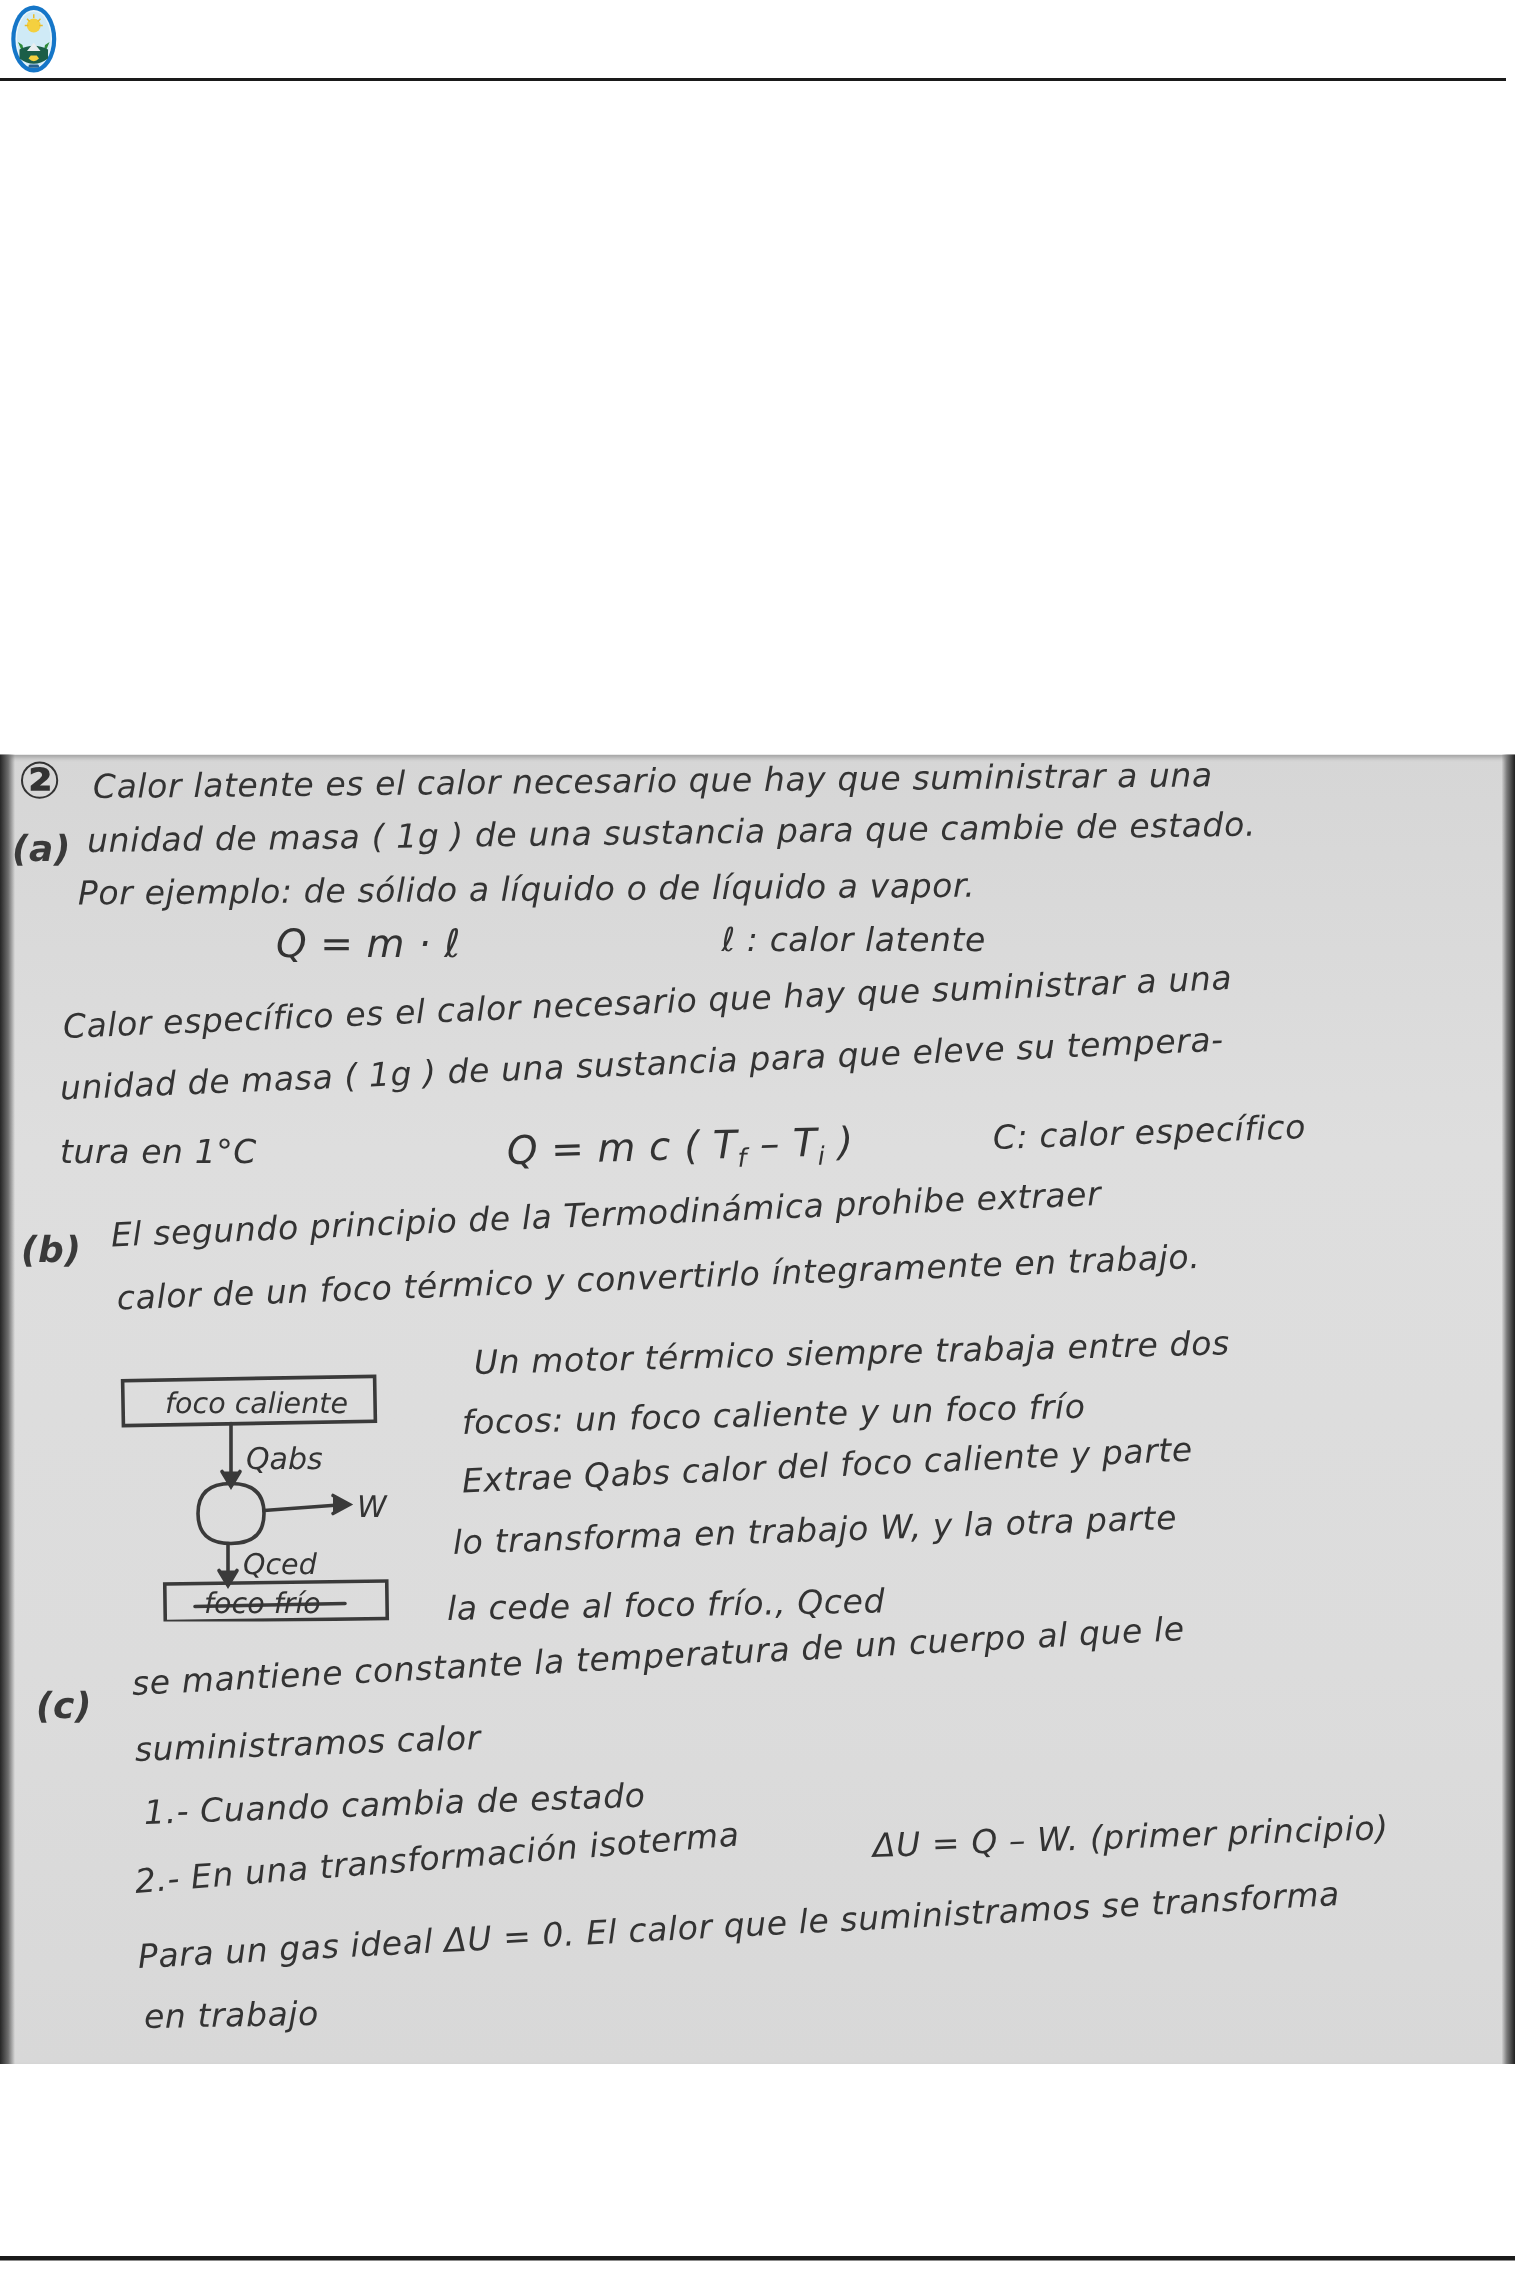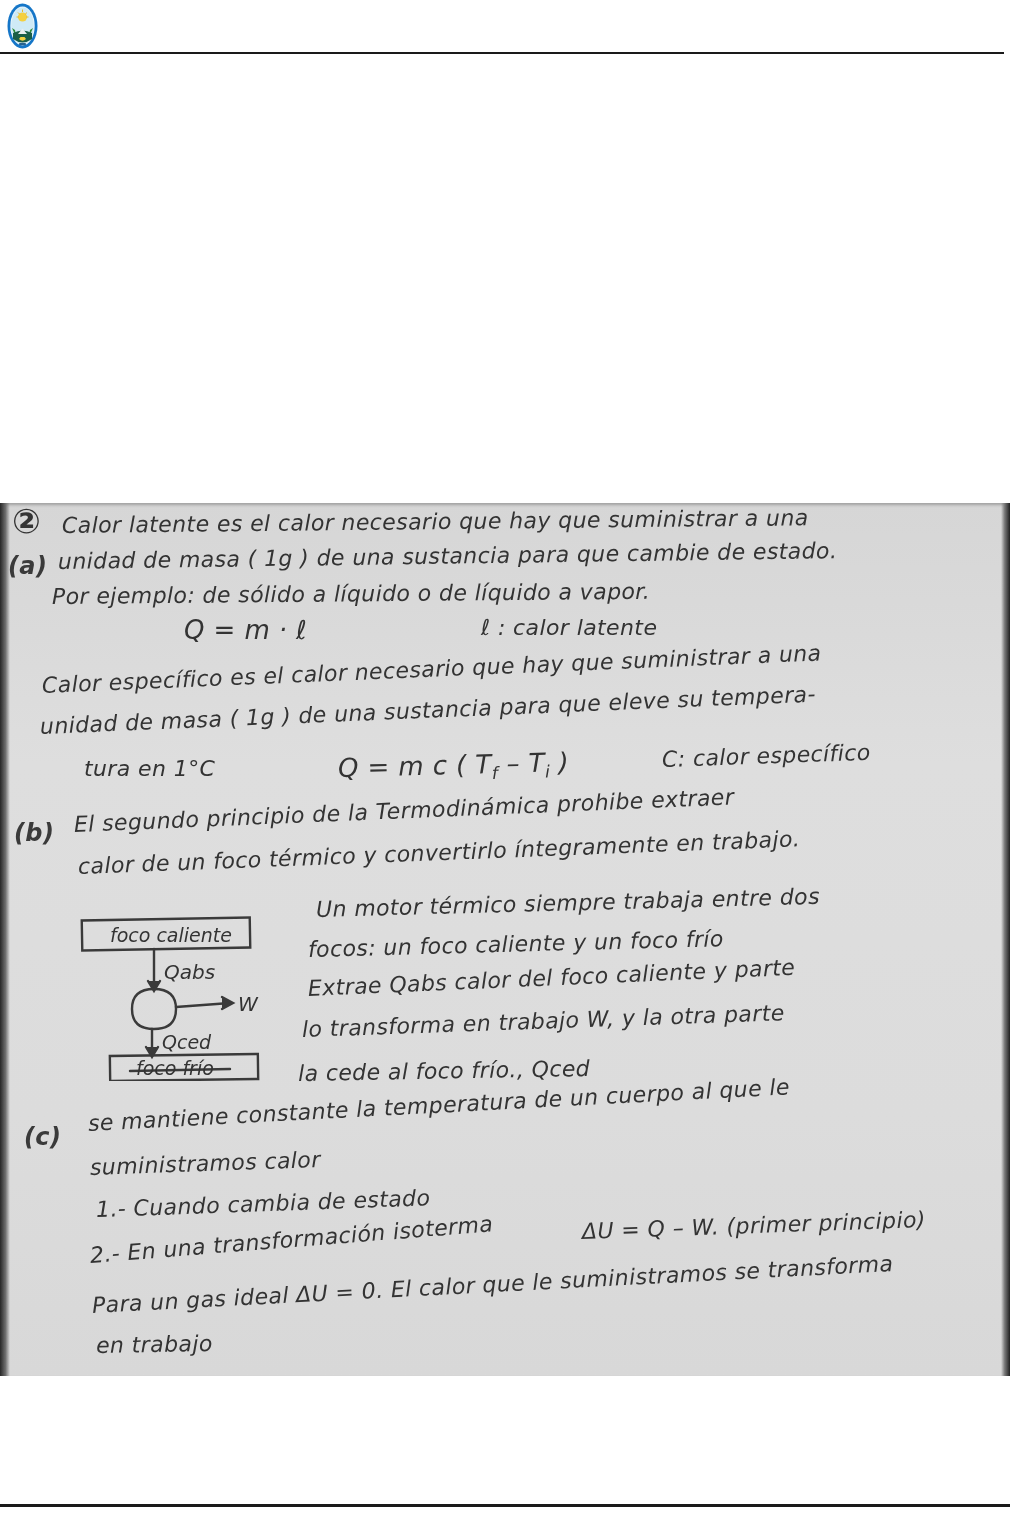--- a/index.html
+++ b/index.html
@@ -86,21 +86,21 @@
 
     <div class="hw" style="left:62px;top:10px;transform:rotate(-0.6deg);">Calor latente es el calor necesario que hay que suministrar a una</div>
     <div class="hw label" style="left:8px;top:49px;">(a)</div>
     <div class="hw" style="left:58px;top:46px;transform:rotate(-0.8deg);">unidad de masa ( 1g ) de una sustancia para que cambie de estado.</div>
     <div class="hw" style="left:52px;top:81px;transform:rotate(-0.5deg);">Por ejemplo: de sólido a líquido  o  de líquido a vapor.</div>
     <div class="hw big" style="left:184px;top:112px;">Q =  m · ℓ</div>
     <div class="hw" style="left:462px;top:112px;margin-left:19px;">ℓ : calor latente</div>
 
     <div class="hw" style="left:42px;top:170px;transform:rotate(-2.4deg);">Calor específico es el calor necesario que hay que suministrar a una</div>
     <div class="hw" style="left:40px;top:211px;transform:rotate(-2.4deg);">unidad de masa ( 1g ) de una sustancia para que eleve su tempera-</div>
-    <div class="hw" style="left:40px;top:253px;margin-left:44px;">tura en  1°C</div>
+    <div class="hw" style="left:40px;top:253px;">tura en  1°C</div>
     <div class="hw big" style="left:338px;top:250px;transform:rotate(-1.5deg);">
       <span>Q = m c ( T</span><span class="sub">f</span><span> – T</span><span class="sub">i</span><span> )</span>
     </div>
     <div class="hw" style="left:662px;top:244px;transform:rotate(-2deg);">C: calor específico</div>
 
     <div class="hw label" style="left:14px;top:316px;">(b)</div>
     <div class="hw" style="left:74px;top:309px;transform:rotate(-2.4deg);">El segundo principio de la Termodinámica prohibe extraer</div>
     <div class="hw" style="left:78px;top:351px;transform:rotate(-2.2deg);">calor de un foco térmico y convertirlo íntegramente en trabajo.</div>
 
     <svg style="position:absolute;left:70px;top:406px;" width="230" height="172" viewBox="0 0 230 172">

